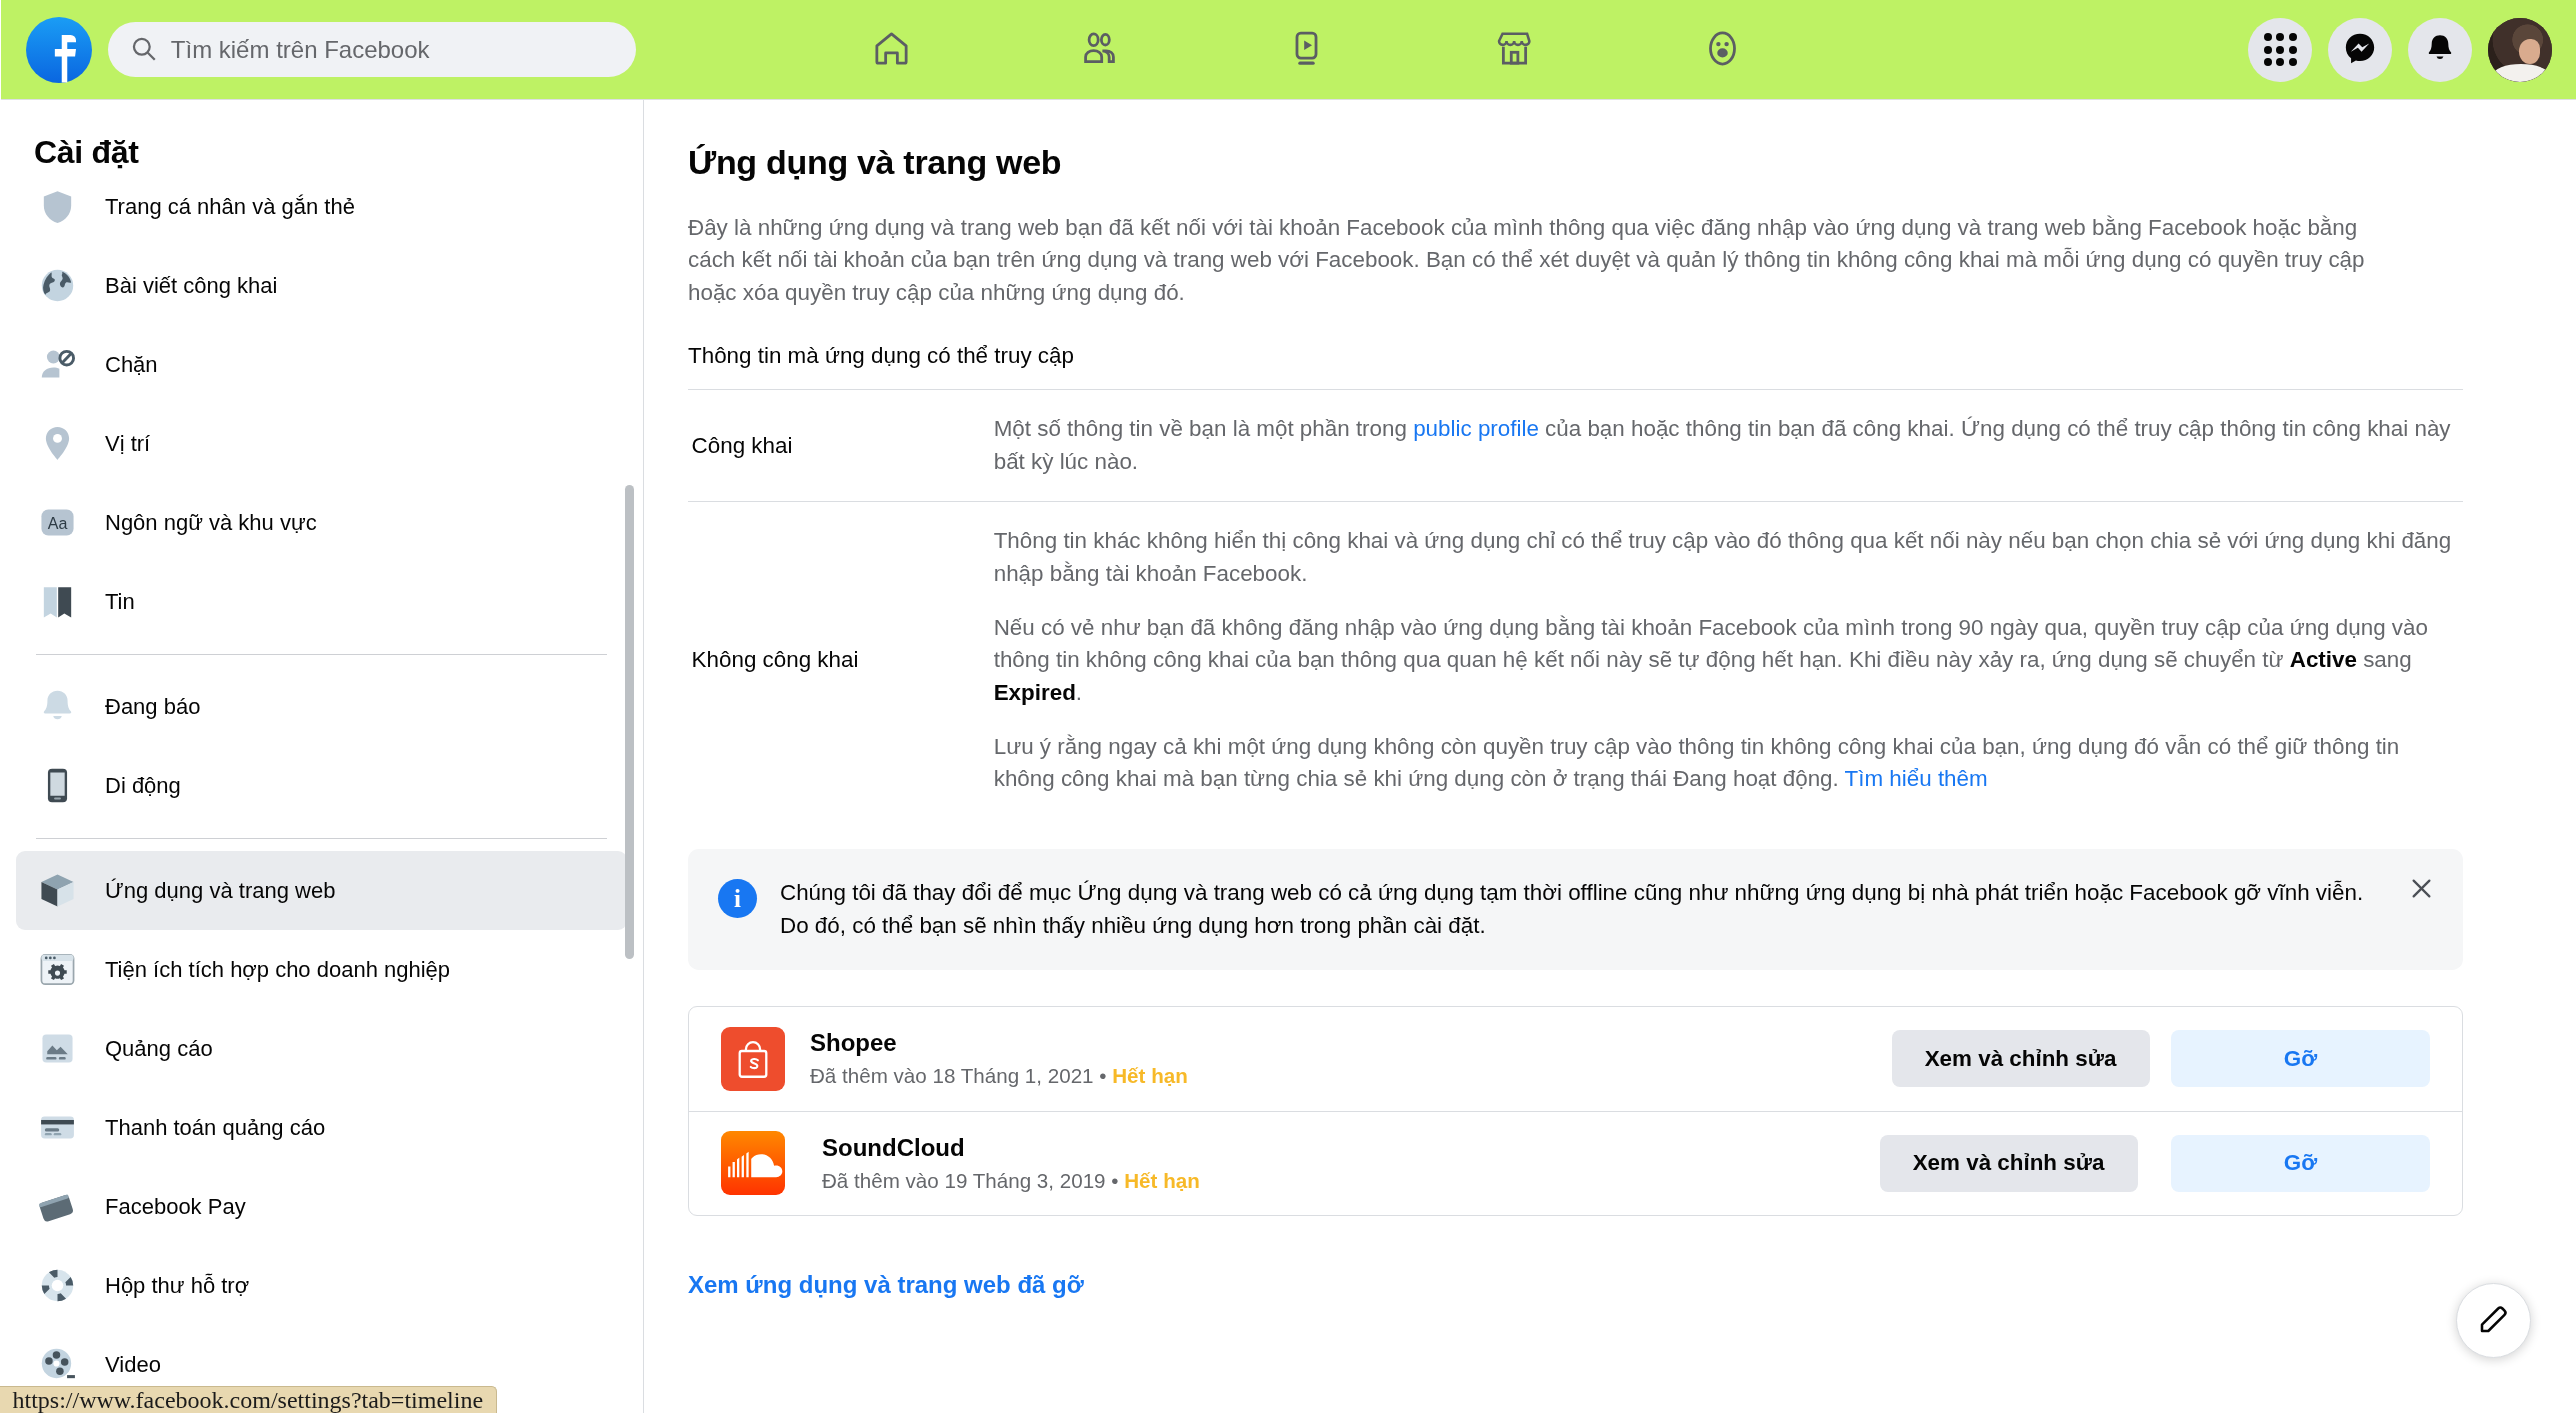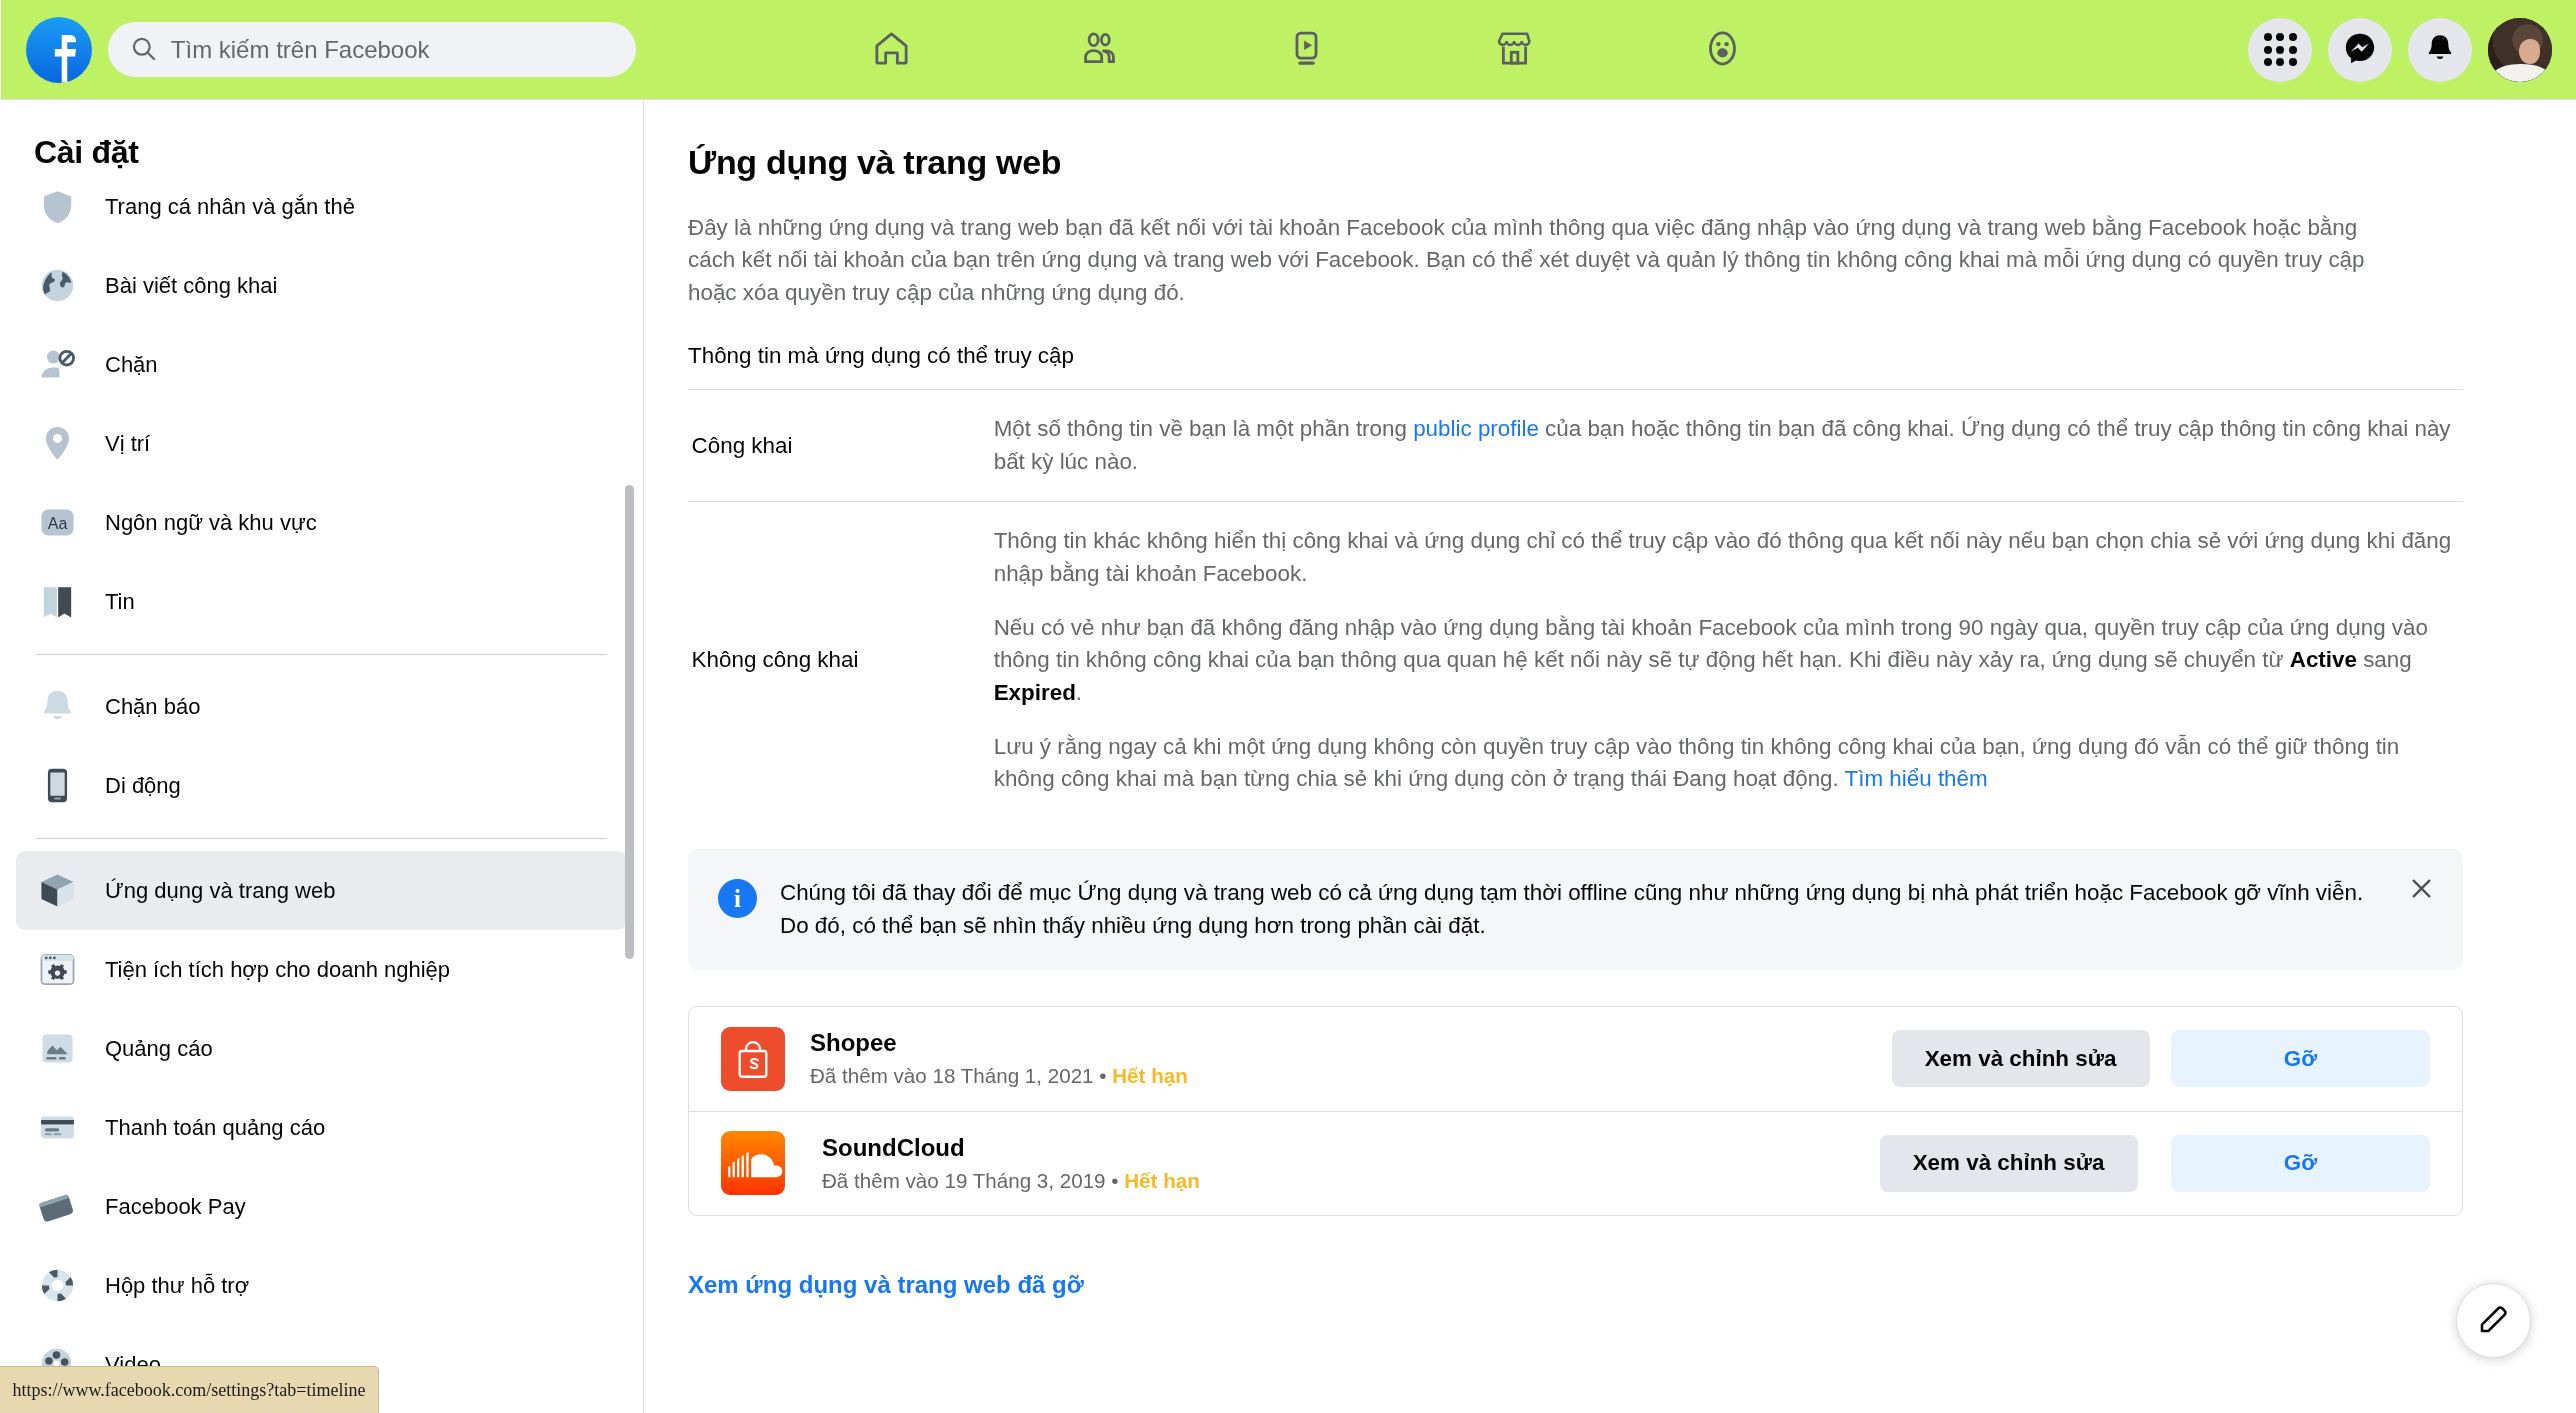--- a/index.html
+++ b/index.html
@@ -225,26 +225,26 @@
     width: 75px; height: 75px; border-radius: 50%;
     background: #ffffff; border: 0.9px solid #dadde1;
     box-shadow: 0 1.8px 10.7px rgba(0,0,0,.18);
     display: flex; align-items: center; justify-content: center;
     cursor: pointer; z-index: 50;
   }
 
   
   .statusbar {
     position: absolute; left: 0; bottom: 0;
-    height: 47px; max-width: 519px;
+    height: 27px; max-width: 519px;
     background: #e8d8b0;
     border-top-right-radius: 5.4px; border-right: 0.9px solid #c9b98f;
     border-top: 0.9px solid #c9b98f;
     display: flex; align-items: center; padding: 0 12.5px;
-    font-size: 18px; color: #1b1b1b; white-space: nowrap;
+    font-size: 24px; color: #1b1b1b; white-space: nowrap;
     font-family: "Liberation Serif", serif;
     z-index: 60;
   }
 </style>
 </head>
 <body>
 
 <div class="topbar">
   <div class="tb-left">
     <div class="fb-logo"></div>
@@ -412,21 +412,21 @@
 
     <div class="sb-divider"></div>
 
     <div class="sb-item">
       <span class="sb-icon">
         <svg width="41" height="41" viewBox="0 0 24 24">
           <path fill="#ccdae4" d="M12 2.8c-3.4 0-5.9 2.5-5.9 5.8 0 3.4-.8 5-1.9 6.2-.5.5-.2 1.3.6 1.3h14.4c.8 0 1.1-.8.6-1.3-1.1-1.2-1.9-2.8-1.9-6.2 0-3.3-2.5-5.8-5.9-5.8z"></path>
           <path fill="#ccdae4" d="M9.5 17.6a2.6 2.6 0 0 0 5 0z"></path>
         </svg>
       </span>
-      <span class="label">Chặn báo</span>
+      <span class="label">Đang báo</span>
     </div>
 
     <div class="sb-item">
       <span class="sb-icon">
         <svg width="41" height="41" viewBox="0 0 24 24">
           <rect x="6.4" y="2.2" width="11.2" height="19.6" rx="2.4" fill="#3f4a52"></rect>
           <rect x="7.8" y="4.4" width="8.4" height="13.6" fill="#cfd9e0"></rect>
           <rect x="10" y="19" width="4" height="1.2" rx=".6" fill="#9aa6ad"></rect>
         </svg>
       </span>

